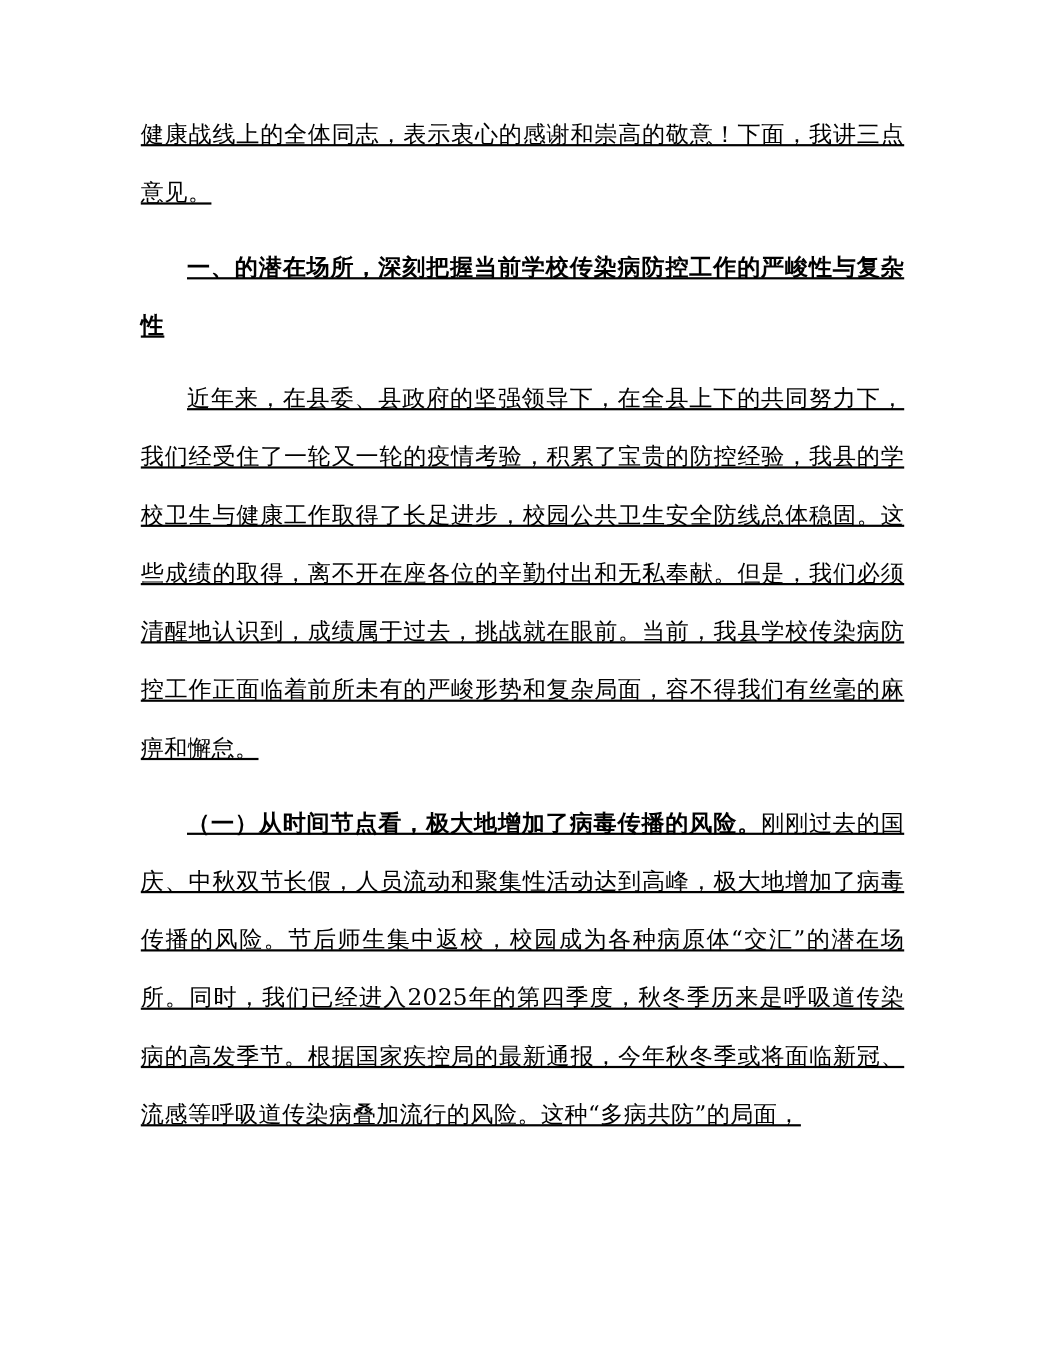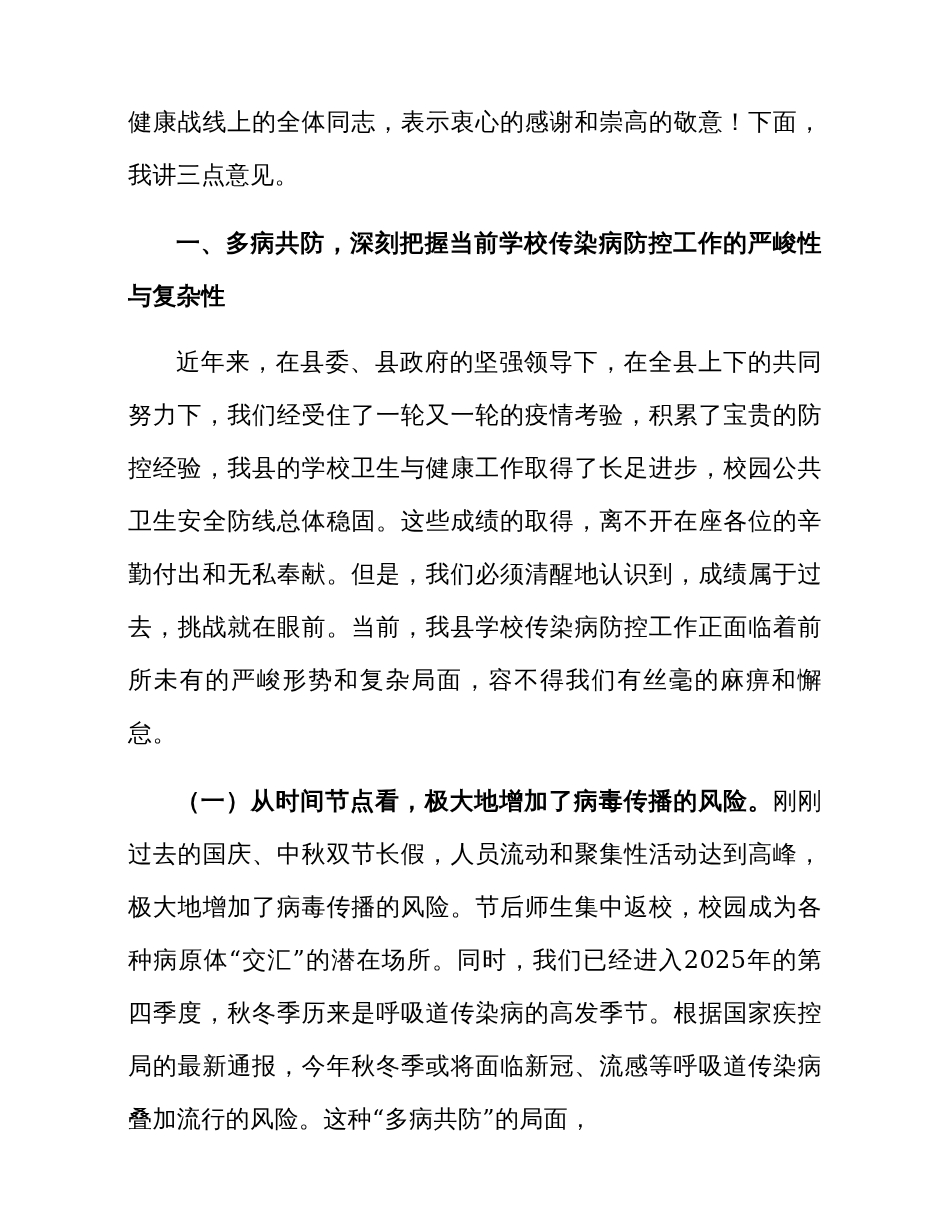--- a/index.html
+++ b/index.html
@@ -19,46 +19,47 @@
     height: 1230px;
     box-sizing: border-box;
     padding: 96px 128px 40px 128px;
     position: relative;
   }
   .doc-body {
     width: 694px;
   }
   p {
     margin: 0 0 14px 0;
-    font-size: 24px;
+    font-size: 21px;
     line-height: 53px;
     text-align: justify;
     text-justify: inter-ideograph;
     letter-spacing: 0.4px;
     word-break: break-all;
+    text-decoration: underline;
   }
   p.indent {
     text-indent: 2em;
   }
   p.heading {
     font-weight: bold;
     text-indent: 2em;
   }
   .continued {
     margin-top: 0;
   }
 </style>
 </head>
 <body>
 
 <div class="page">
   <div class="doc-body">
 
     <p class="continued">健康战线上的全体同志，表示衷心的感谢和崇高的敬意！下面，我讲三点意见。</p>
 
-    <p class="heading">一、多病共防，深刻把握当前学校传染病防控工作的严峻性与复杂性</p>
+    <p class="heading">一、的潜在场所，深刻把握当前学校传染病防控工作的严峻性与复杂性</p>
 
     <p class="indent">近年来，在县委、县政府的坚强领导下，在全县上下的共同努力下，我们经受住了一轮又一轮的疫情考验，积累了宝贵的防控经验，我县的学校卫生与健康工作取得了长足进步，校园公共卫生安全防线总体稳固。这些成绩的取得，离不开在座各位的辛勤付出和无私奉献。但是，我们必须清醒地认识到，成绩属于过去，挑战就在眼前。当前，我县学校传染病防控工作正面临着前所未有的严峻形势和复杂局面，容不得我们有丝毫的麻痹和懈怠。</p>
 
     <p class="indent"><b>（一）从时间节点看，极大地增加了病毒传播的风险。</b><span>刚刚过去的国庆、中秋双节长假，人员流动和聚集性活动达到高峰，极大地增加了病毒传播的风险。节后师生集中返校，校园成为各种病原体“交汇”的潜在场所。同时，我们已经进入2025年的第四季度，秋冬季历来是呼吸道传染病的高发季节。根据国家疾控局的最新通报，今年秋冬季或将面临新冠、流感等呼吸道传染病叠加流行的风险。这种“多病共防”的局面，</span></p>
 
   </div>
 </div>
 
 </body></html>

